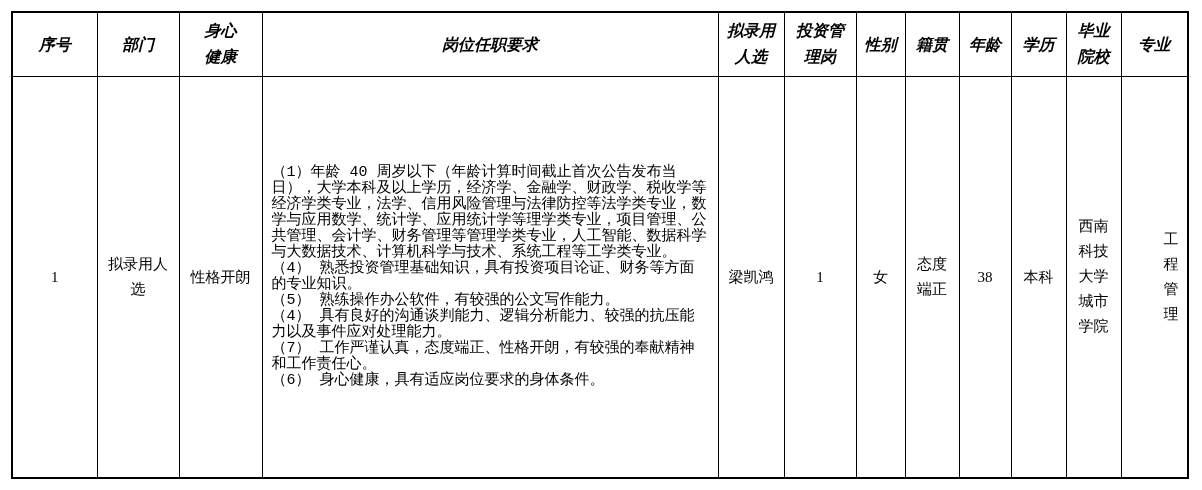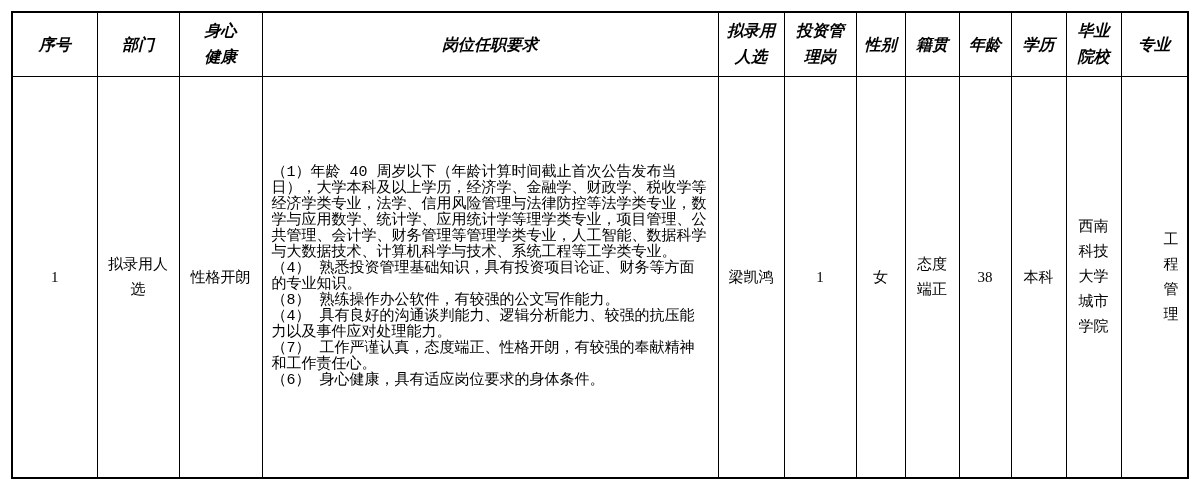--- a/index.html
+++ b/index.html
@@ -100,21 +100,21 @@
       </tr>
     </thead>
     <tbody>
       <tr>
         <td><span class="cspan">1</span></td>
         <td class="c-dept"><span class="cspan">拟录用人选</span></td>
         <td class="c-pos"><span class="cspan">性格开朗</span></td>
         <td class="c-req">
             <div class="req-item">（1）年龄 40 周岁以下（年龄计算时间截止首次公告发布当日），大学本科及以上学历，经济学、金融学、财政学、税收学等经济学类专业，法学、信用风险管理与法律防控等法学类专业，数学与应用数学、统计学、应用统计学等理学类专业，项目管理、公共管理、会计学、财务管理等管理学类专业，人工智能、数据科学与大数据技术、计算机科学与技术、系统工程等工学类专业。</div>
             <div class="req-item">（4） 熟悉投资管理基础知识，具有投资项目论证、财务等方面的专业知识。</div>
-            <div class="req-item">（8） 熟练操作办公软件，有较强的公文写作能力。</div>
+            <div class="req-item">（5） 熟练操作办公软件，有较强的公文写作能力。</div>
             <div class="req-item">（4） 具有良好的沟通谈判能力、逻辑分析能力、较强的抗压能力以及事件应对处理能力。</div>
             <div class="req-item">（7） 工作严谨认真，态度端正、性格开朗，有较强的奉献精神和工作责任心。</div>
             <div class="req-item">（6） 身心健康，具有适应岗位要求的身体条件。</div>
           </td>
         <td><span class="cspan">梁凯鸿</span></td>
         <td><span class="cspan">1</span></td>
         <td><span class="cspan">女</span></td>
         <td class="c-hometown"><span class="cspan">态度端正</span></td>
         <td><span class="cspan">38</span></td>
         <td><span class="cspan">本科</span></td>

